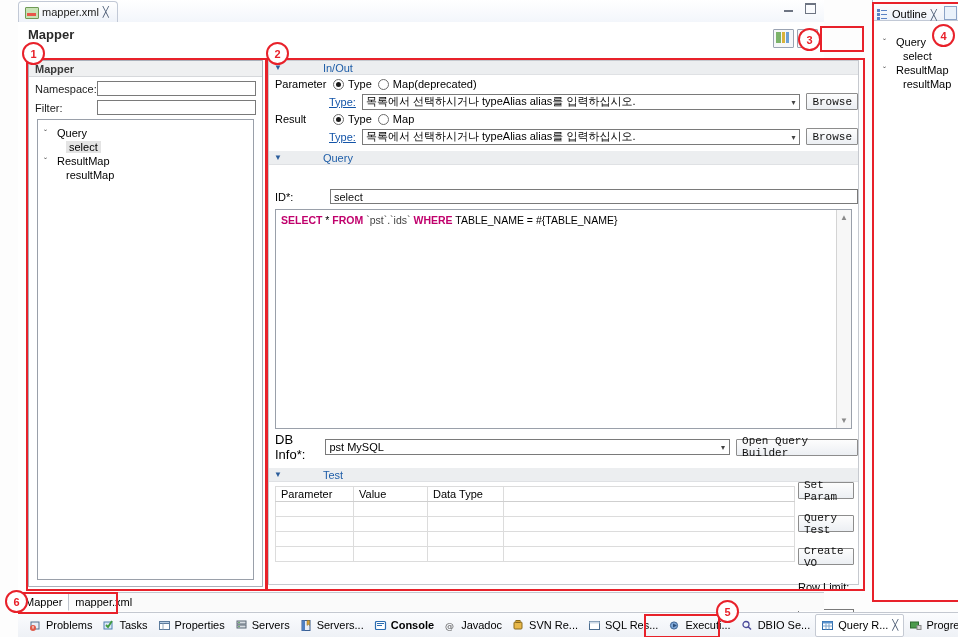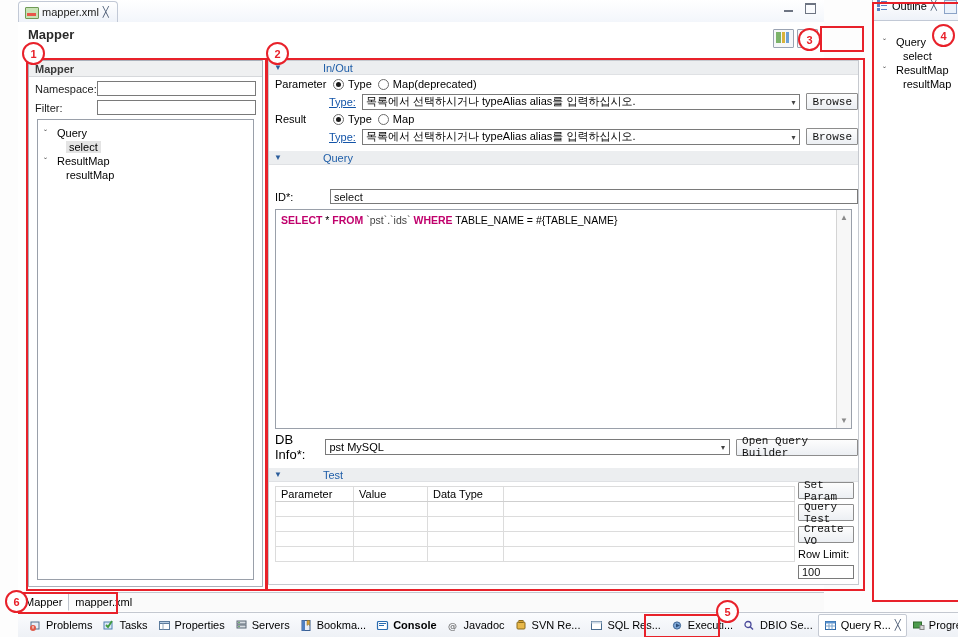--- a/index.html
+++ b/index.html
@@ -81,26 +81,26 @@
   .sqlbox{position:relative;margin:5px 6px 0 6px;height:218px;border:1px solid #9aa0aa;background:#fff;}
   .sqlcode{position:absolute;left:5px;top:4px;right:20px;font-size:10.5px;
     font-family:"Liberation Sans","DejaVu Sans",sans-serif;white-space:nowrap;}
   .kw{color:#c0006c;font-weight:bold;}
   .lit{color:#444;}
   .scroll{position:absolute;right:0;top:0;width:14px;bottom:0;background:#f7f7f7;border-left:1px solid #d4d4d4;}
   .sarrow{position:absolute;left:3px;font-size:8px;color:#8a8a8a;}
   .tbl{margin:4px 6px 0 6px;border:1px solid #9aa0aa;background:#fff;border-collapse:collapse;width:520px;}
   .tbl td,.tbl th{border:1px solid #dcdcdc;height:14px;font-size:11px;font-weight:normal;text-align:left;padding:0 0 0 5px;}
   .tbl thead th{border-bottom:1px solid #cfcfcf;}
-  .sidebtns{position:absolute;right:4px;display:flex;flex-direction:column;gap:5px;width:56px;}
+  .sidebtns{position:absolute;right:4px;display:flex;flex-direction:column;gap:16px;width:56px;}
 
   
   .outline{position:absolute;left:872px;top:0;width:86px;height:600px;background:#fff;
     border-left:1px solid #b6bccc;}
-  .ov-tab{height:20px;display:flex;align-items:flex-start;gap:4px;padding-left:4px;
+  .ov-tab{height:20px;display:flex;align-items:flex-end;gap:4px;padding-left:4px;
     background:linear-gradient(#ffffff,#eef2f9);border-bottom:1px solid #c2c9d6;}
   .ov-ico{width:11px;height:11px;position:relative;}
   .ov-ico b{position:absolute;background:#5a82c4;}
   .pg-ico{width:11px;height:12px;border:1px solid #8ba3c7;background:#eaf2fb;margin-left:3px;}
   .ov-body{padding:14px 0 0 4px;}
 
   
   .pagetabs{position:absolute;left:18px;top:592px;width:806px;height:18px;
     background:#fafafa;border-top:1px solid #c4c8d0;display:flex;align-items:center;}
   .ptab{font-size:11px;padding:0 6px;height:16px;display:flex;align-items:center;}
@@ -390,21 +390,21 @@
             <circle cx="4" cy="7.5" r="0.8" fill="#4a9a4a"></circle>
           </svg></span>
       <span>Servers</span>
     </div>
     <div class="vtab">
       <span class="ico"><svg width="13" height="13" viewBox="0 0 13 13">
             <rect x="2" y="1.5" width="8" height="10" fill="#e8eef7" stroke="#3a5f93"></rect>
             <rect x="2" y="1.5" width="3" height="10" fill="#4f7fc0"></rect>
             <path d="M7 1.5 v5 l1.3-1.2 L9.6 6.5 v-5z" fill="#d8a23a" stroke="#8a6a1c" stroke-width="0.5"></path>
           </svg></span>
-      <span>Bookma...</span>
+      <span>Servers...</span>
     </div>
     <div class="vtab bold">
       <span class="ico"><svg width="13" height="13" viewBox="0 0 13 13">
             <rect x="1.5" y="2.5" width="10" height="8" rx="1" fill="#fff" stroke="#2b6cb0" stroke-width="1.2"></rect>
             <rect x="3" y="4" width="7" height="1" fill="#2b6cb0"></rect>
             <rect x="3" y="6" width="5" height="1" fill="#2b6cb0"></rect>
           </svg></span>
       <span>Console</span>
     </div>
     <div class="vtab">

